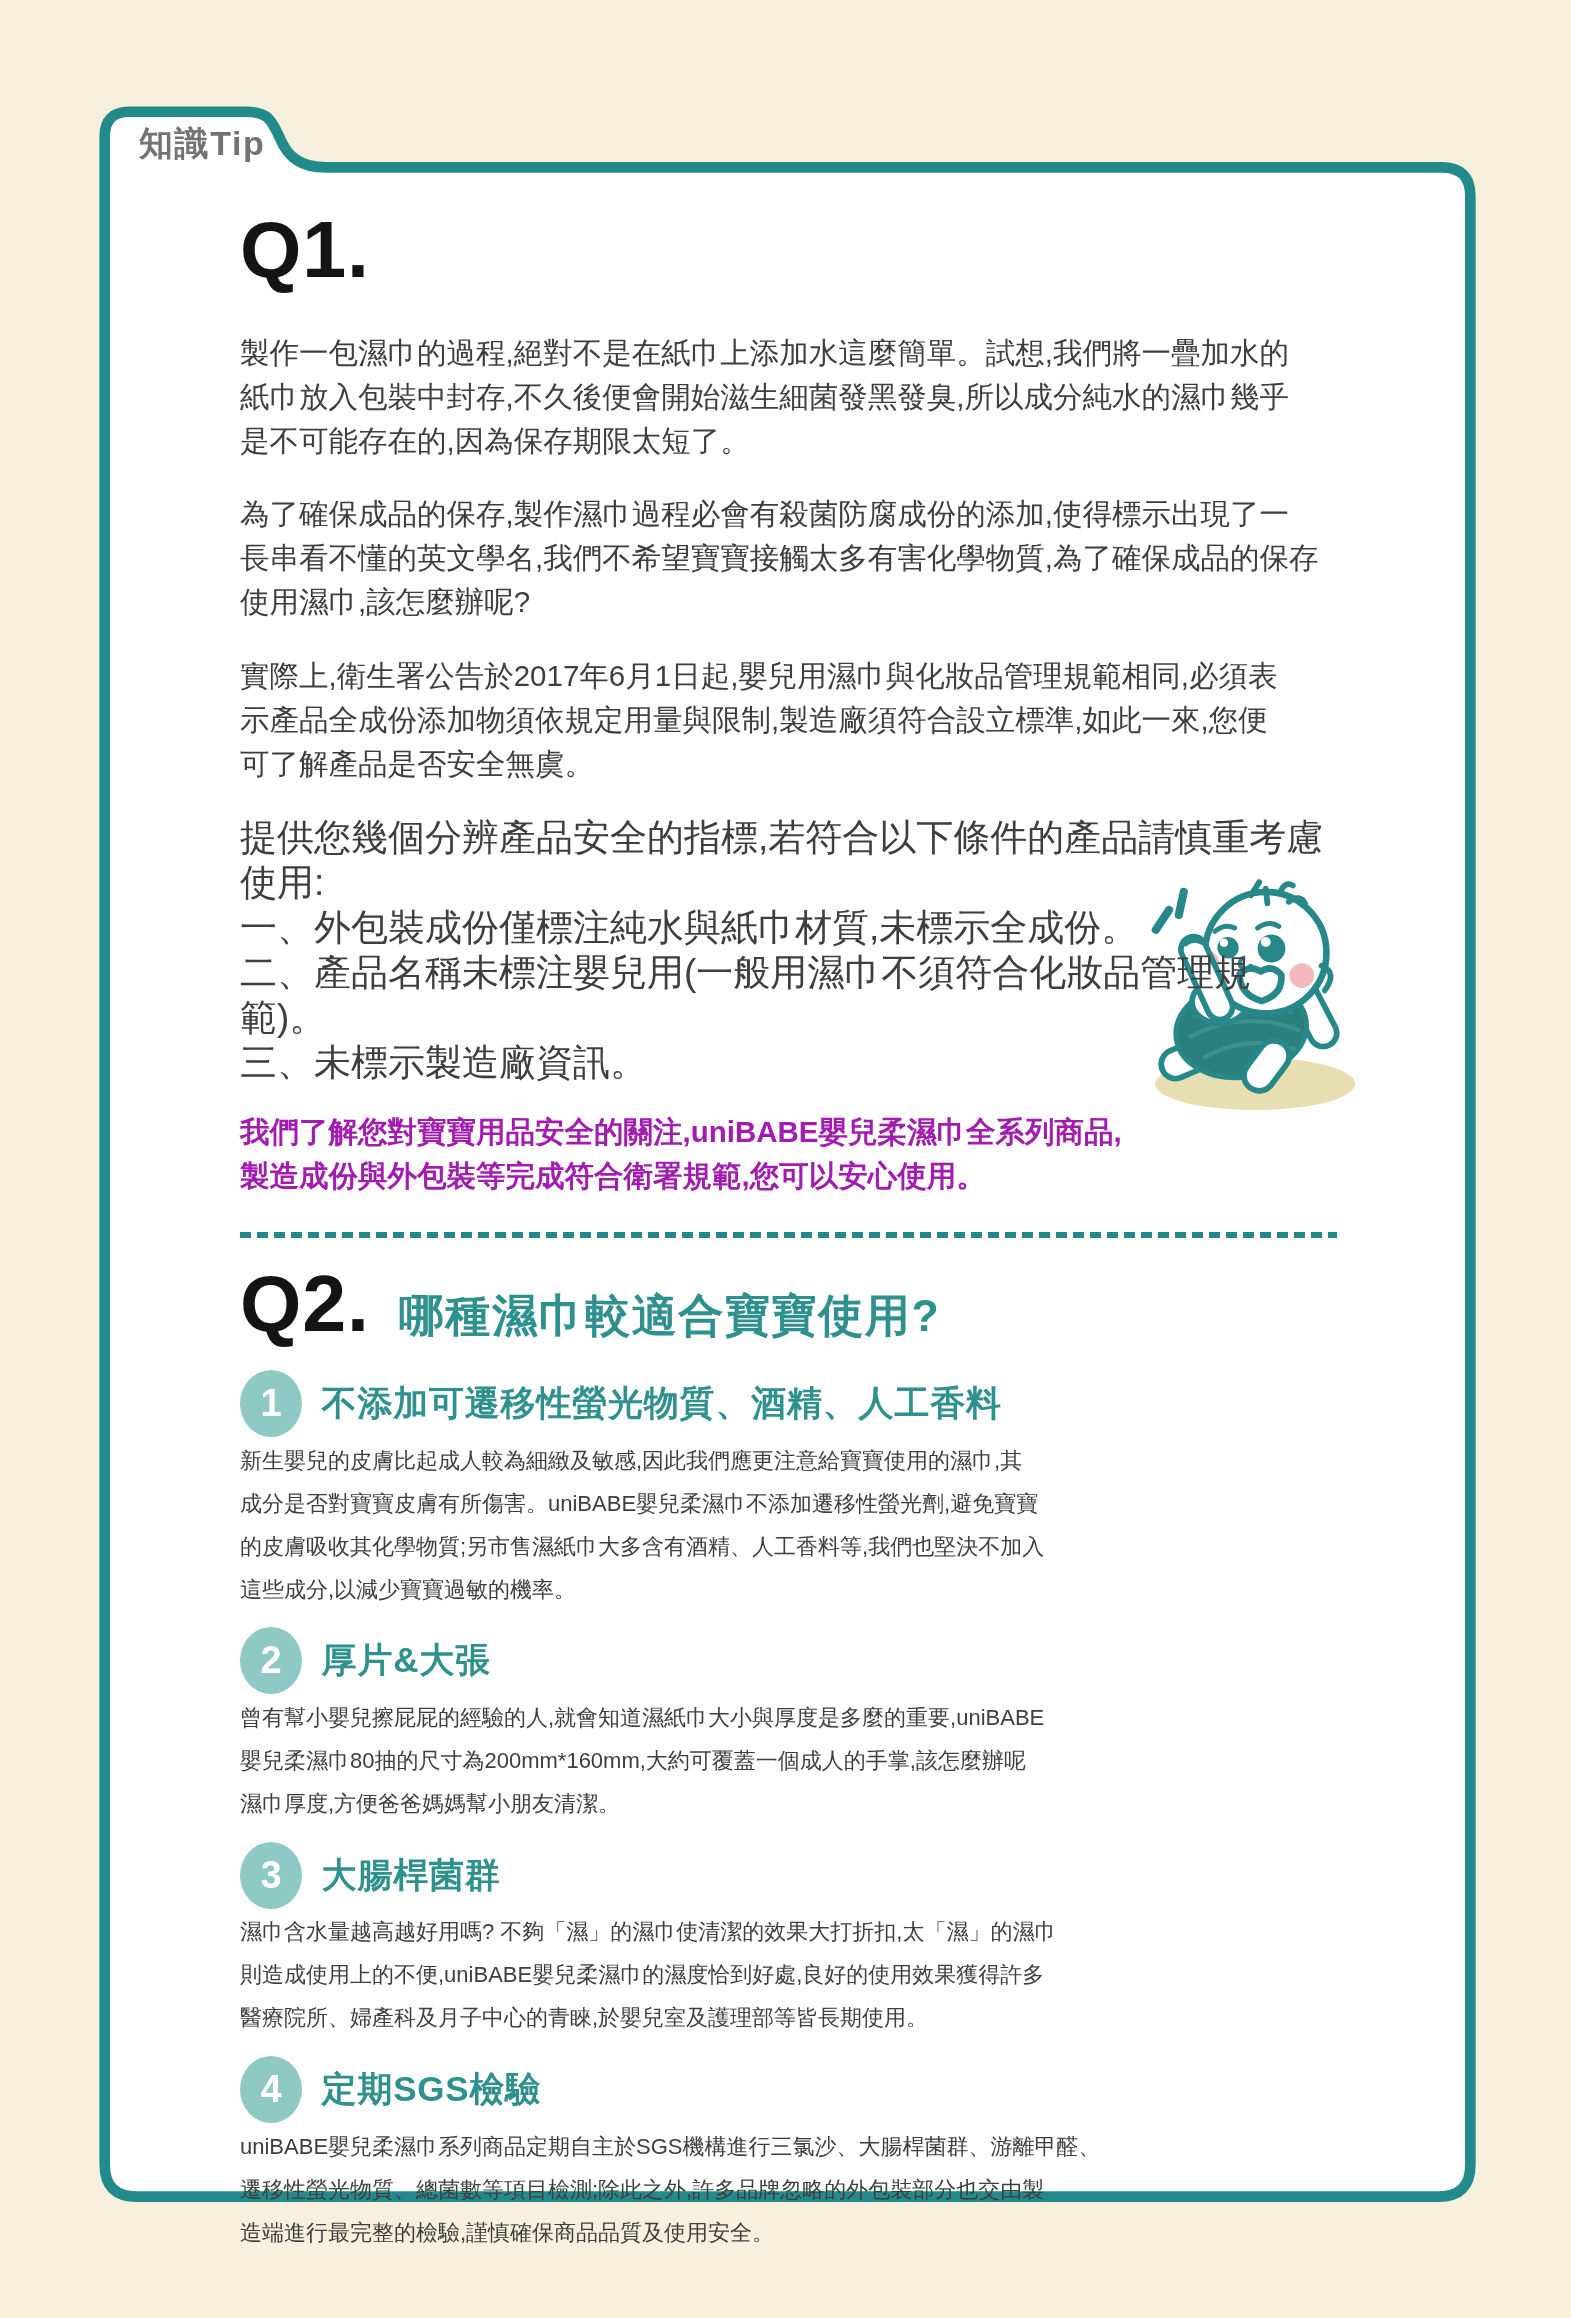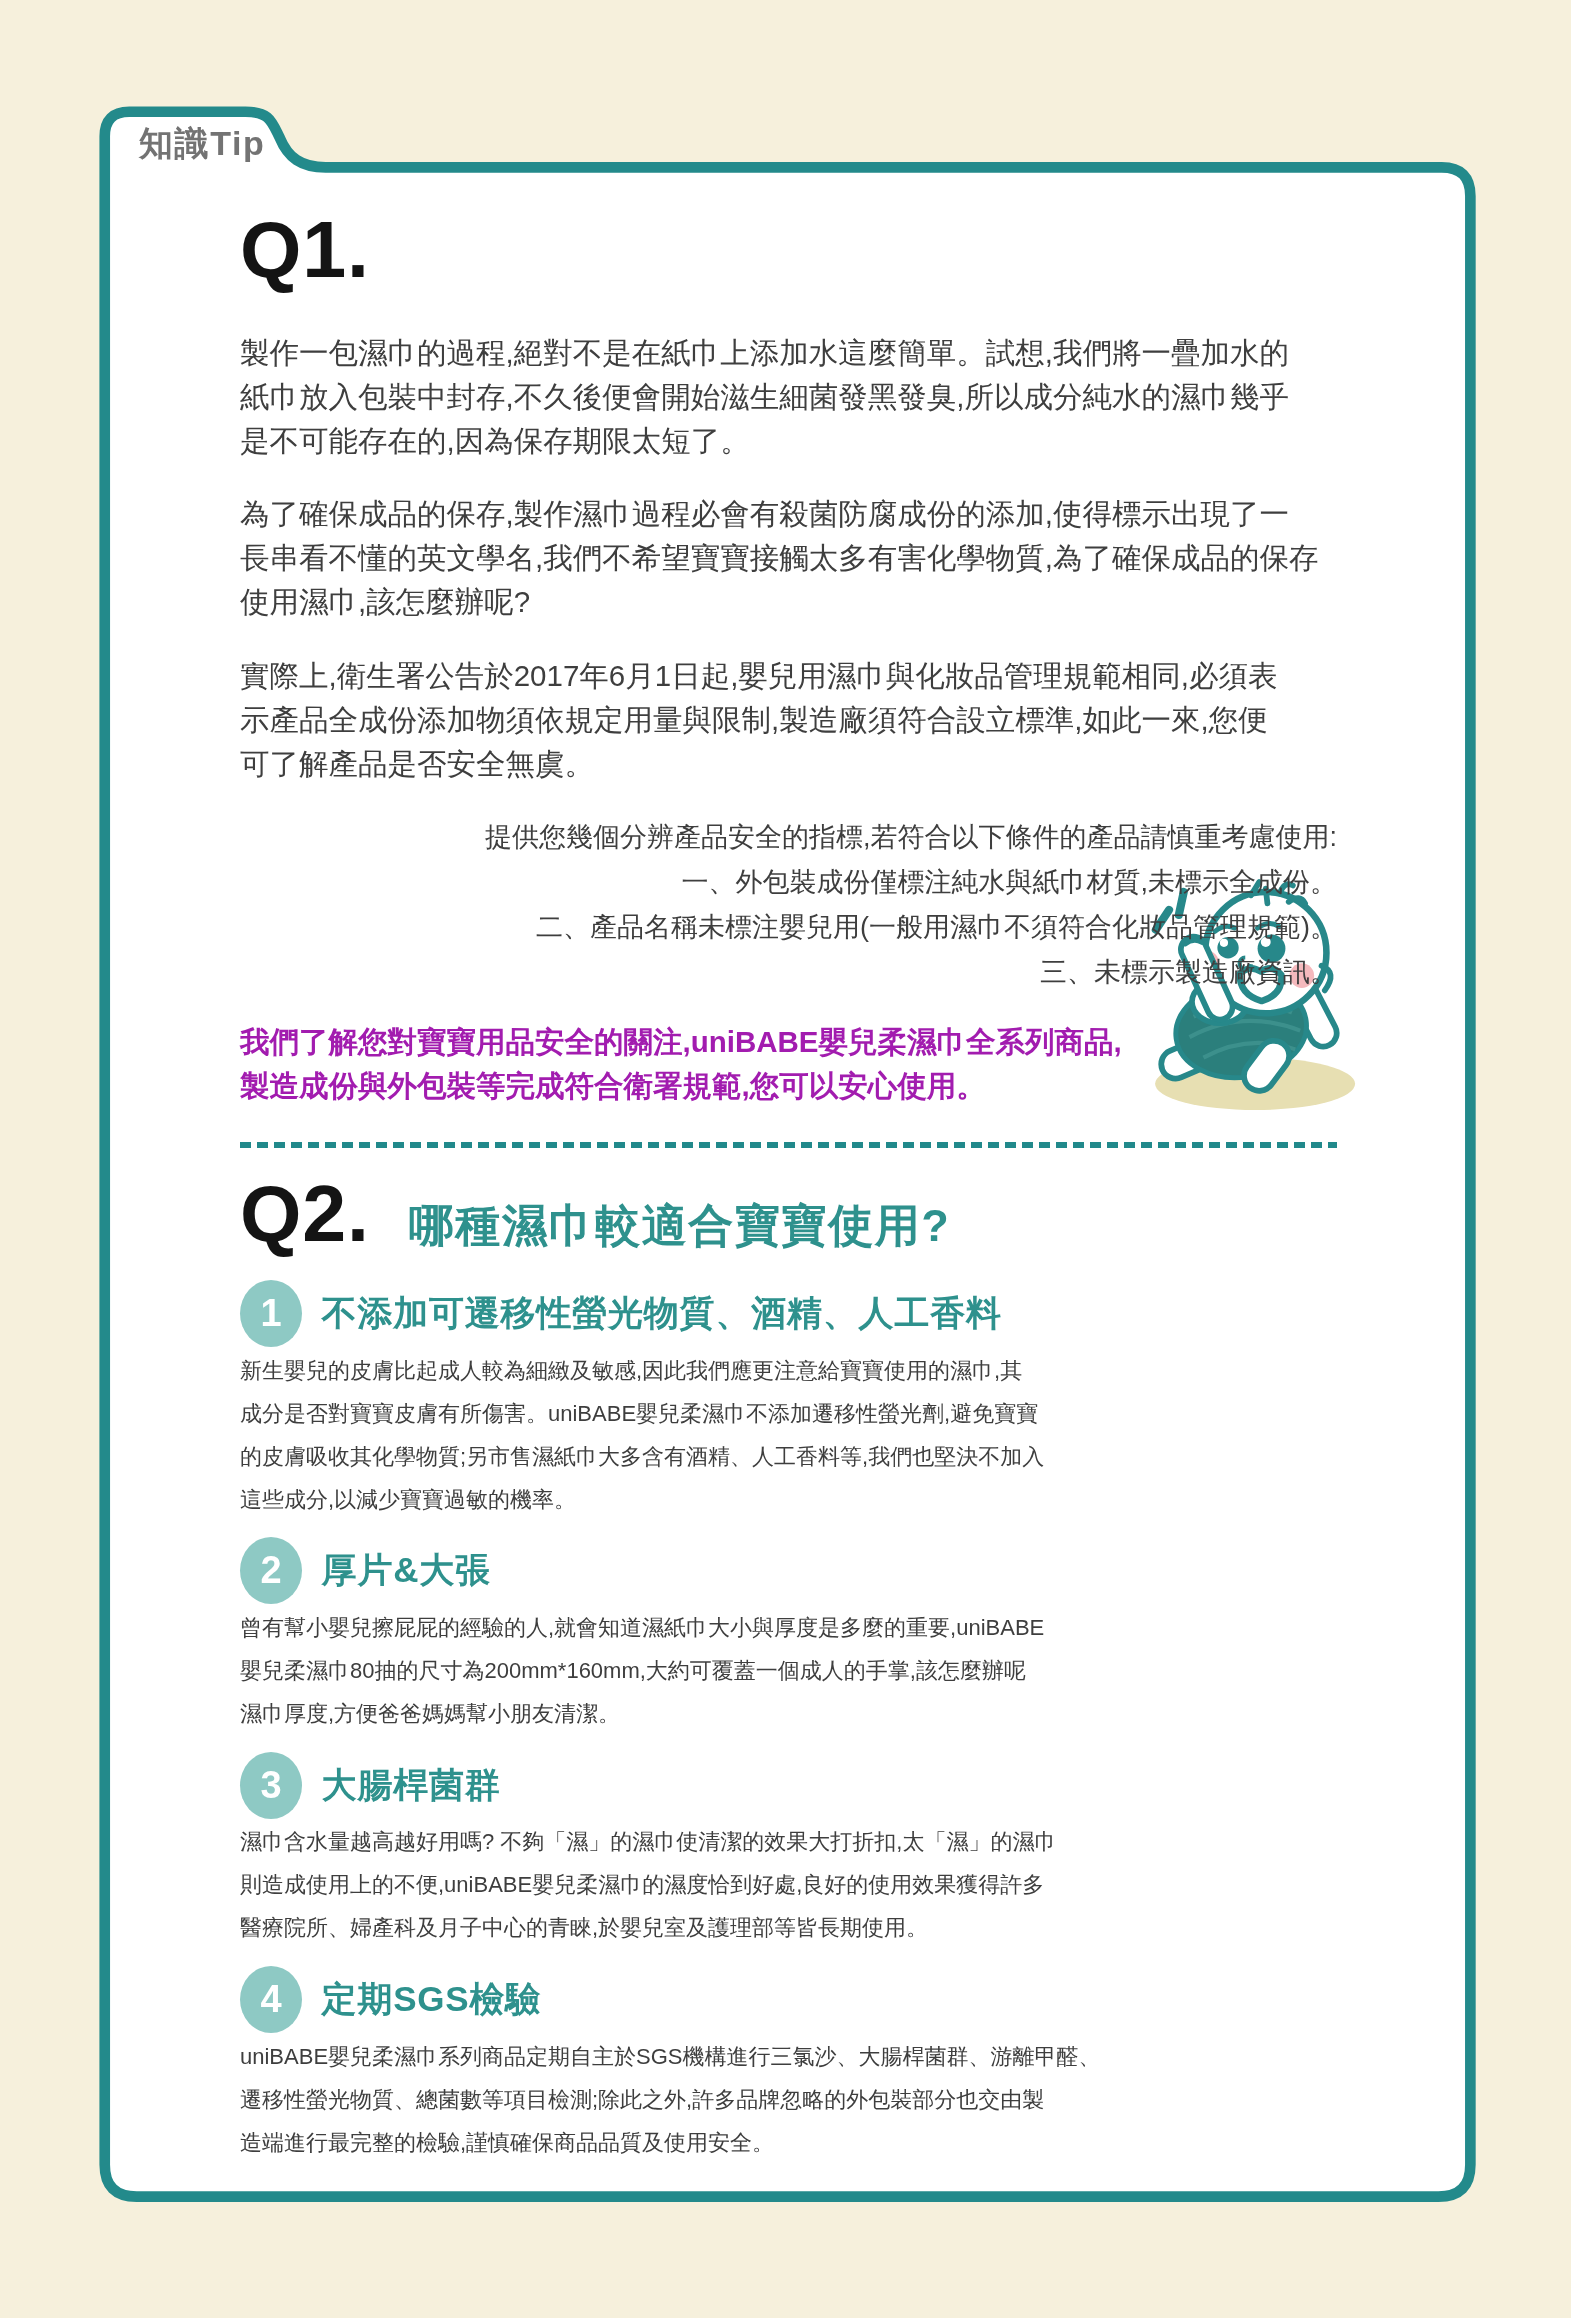--- a/index.html
+++ b/index.html
@@ -8,26 +8,26 @@
     background:#f6f0dc;
     font-family:"Liberation Sans","DejaVu Sans",sans-serif;
     color:#3e3e3e;overflow:hidden;
   }
   .frame-svg{position:absolute;left:0;top:0;z-index:1;}
   .tab-label{
     position:absolute;left:139px;top:121px;z-index:3;
     font-size:34px;font-weight:bold;color:#737373;letter-spacing:1.6px;
   }
   .content{position:absolute;left:240px;top:203px;width:1097px;z-index:2;}
-  .q-row{display:flex;align-items:baseline;gap:39px;margin:0 0 33px 0;}
+  .q-row{display:flex;align-items:baseline;gap:29px;margin:0 0 33px 0;}
   .q-num{font-size:79px;line-height:1.2;font-weight:800;color:#141414;letter-spacing:0.8px;}
   .q-title{font-size:45px;font-weight:bold;color:#2e918d;letter-spacing:1.6px;}
   .para{font-size:29.5px;line-height:44px;margin:0 0 29.5px 0;white-space:pre-line;}
   .ind-list{margin:0 0 13px 0;}
-  .ind-line{font-size:27px;line-height:45px;white-space:pre-line;text-align:right;}
+  .ind-line{font-size:37px;line-height:45px;white-space:pre-line;}
   .closing{font-size:29.5px;line-height:44px;font-weight:bold;color:#a21caf;
     margin:24.6px 0 0 0;white-space:pre-line;}
   .divider{height:5.7px;margin:34px 0 19.6px 0;
     background:repeating-linear-gradient(90deg,#21898b 0 10.6px,transparent 10.6px 17px);}
   .q2-row{margin-bottom:19.6px;}
   .point{margin-top:18px;}
   .point:first-of-type{margin-top:0;}
   .point-head{display:flex;align-items:center;gap:19.6px;height:64px;}
   .badge{flex:0 0 auto;width:62px;height:67px;border-radius:50%;
     background:#8ec9c4;color:#ffffff;font-size:38px;font-weight:bold;

